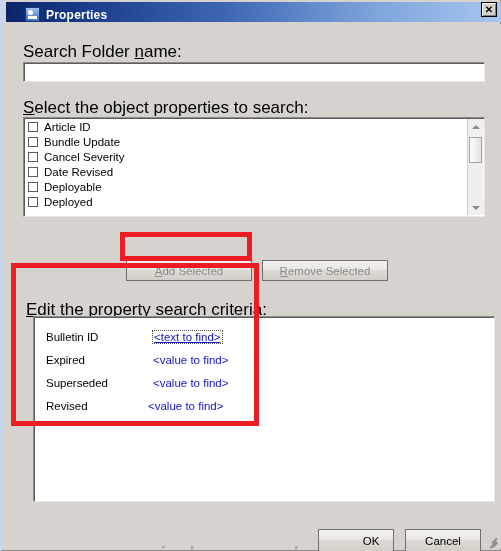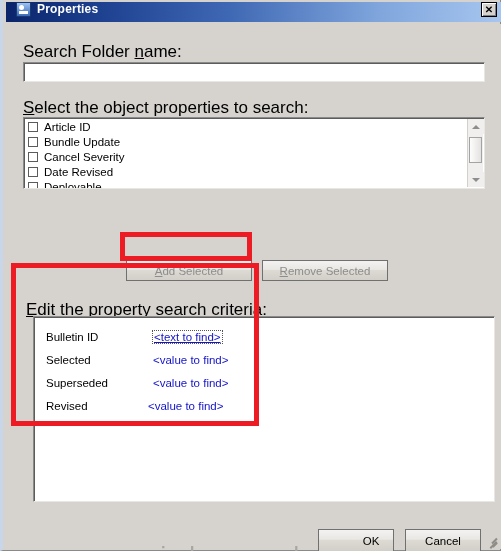--- a/index.html
+++ b/index.html
@@ -32,23 +32,23 @@
   }
 
   
   #titlebar {
     position: absolute;
     left: 3px; top: 2px;
     width: 495px;
     height: 20px;
     background: linear-gradient(to right, #0a246a 0%, #1c3f8e 18%, #3f68b4 45%, #7fa5dc 75%, #a7c6ef 100%);
     display: flex;
-    align-items: flex-start;
-    box-sizing: border-box;
-    padding-left: 10px;
+    align-items: flex-end;
+    box-sizing: border-box;
+    padding-left: 19px;
   }
   #title-icon {
     width: 15px; height: 15px;
     flex: 0 0 15px;
     position: relative;
     background: linear-gradient(to bottom, #9ec2f0, #3a6cb5);
     border: 1px solid #1b3a72;
     box-sizing: border-box;
     border-radius: 1px;
   }
@@ -128,21 +128,21 @@
     padding: 2px 3px;
     font-family: "Liberation Sans", sans-serif;
     font-size: 11.5px;
     outline: none;
   }
 
   
   #prop-list {
     position: absolute;
     left: 17px; top: 93px;
-    width: 462px; height: 72px;
+    width: 462px; height: 100px;
     overflow: hidden;
   }
   #prop-list-inner {
     position: absolute;
     left: 0; top: 0;
     right: 17px;
     padding: 2px 0 0 2px;
   }
   .prop-row {
     display: flex;
@@ -357,21 +357,21 @@
 
     <div id="criteria-label" class="lbl"><span class="accel">E</span><span>dit the property search criteria:</span></div>
 
     <div id="criteria-panel" class="sunken">
         <div style="height: 8px;"></div>
         <div class="crit-row">
           <span class="crit-name">Bulletin ID</span>
           <span class="crit-value focused" style="left: 119px;">&lt;text to find&gt;</span>
         </div>
         <div class="crit-row">
-          <span class="crit-name">Selected</span>
+          <span class="crit-name">Expired</span>
           <span class="crit-value" style="left: 119px;">&lt;value to find&gt;</span>
         </div>
         <div class="crit-row">
           <span class="crit-name">Superseded</span>
           <span class="crit-value" style="left: 119px;">&lt;value to find&gt;</span>
         </div>
         <div class="crit-row">
           <span class="crit-name">Revised</span>
           <span class="crit-value" style="left: 114px;">&lt;value to find&gt;</span>
         </div>

